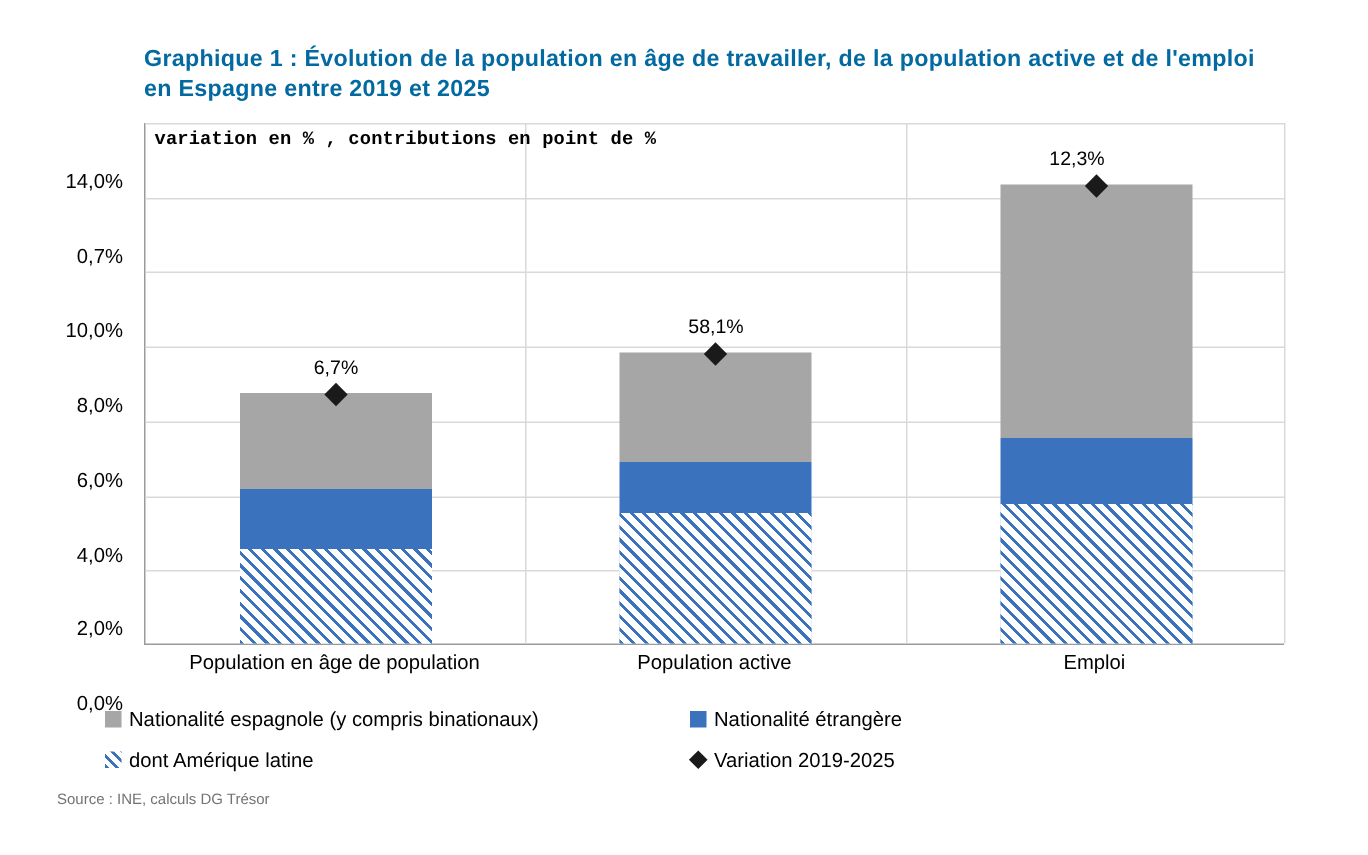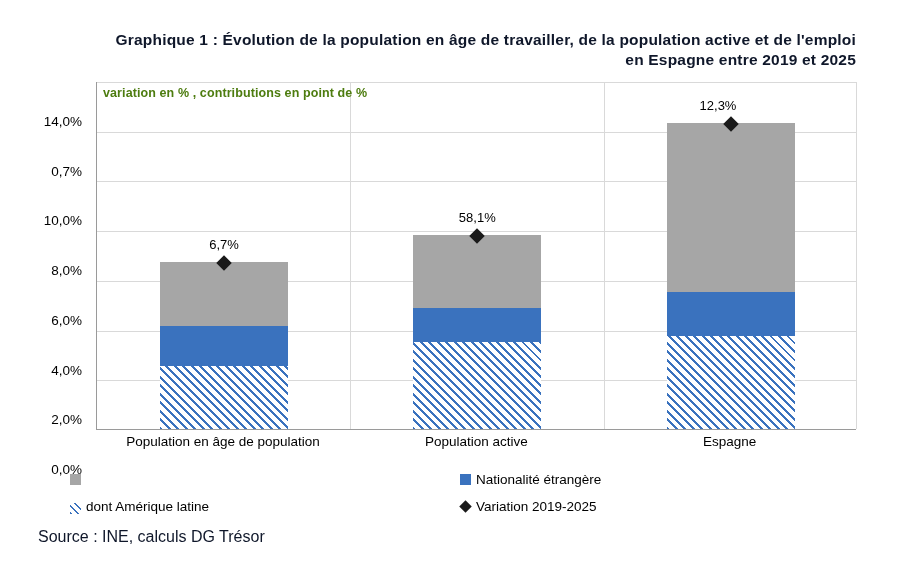--- a/index.html
+++ b/index.html
@@ -19,24 +19,24 @@
     width: 912px;
     height: 570px;
   }
 
   
   .chart-title {
     position: absolute;
     left: 96px;
     top: 30px;
     width: 760px;
-    text-align: right;
+    text-align: left;
     font-size: 15.5px;
     font-weight: bold;
-    color: #0f172a;
+    color: #0369a1;
     line-height: 1.28;
     letter-spacing: 0.2px;
   }
 
   
   .plot {
     position: absolute;
     left: 96px;
     top: 82px;
     width: 760px;
@@ -85,22 +85,23 @@
     transform: translateY(-50%);
   }
 
   
   .plot-subtitle {
     position: absolute;
     left: 6px;
     top: 4px;
     font-size: 12.5px;
     font-weight: bold;
-    color: #4d7c0f;
+    color: #000000;
     letter-spacing: 0.1px;
+    font-family: Liberation Mono, monospace;
   }
 
   
   .bar-group {
     position: absolute;
     bottom: 0;
   }
   .seg {
     position: absolute;
     left: 0;
@@ -186,22 +187,22 @@
     margin-right: 5px;
     background: #1a1a1a;
     transform: rotate(45deg) scale(0.8);
     flex: 0 0 auto;
   }
 
   .source {
     position: absolute;
     left: 38px;
     top: 528px;
-    font-size: 16px;
-    color: #0f172a;
+    font-size: 10px;
+    color: #737373;
   }
 </style>
 </head>
 <body>
 
 <div id="root">
 
   <div class="chart-title">Graphique 1 : Évolution de la population en âge de travailler, de la population active et de l'emploi en Espagne entre 2019 et 2025</div>
 
   <div class="ylabels">
@@ -252,34 +253,35 @@
       <div class="seg seg-etr" style="bottom:0px; height:136.7px;"></div>
       <div class="seg seg-lat" style="bottom:0px; height:93.2px;"></div>
     </div>
     <div class="marker" style="left:633.6px; top:42.2px;"></div>
     <div class="marker-label" style="left:621px; top:30.8px;">12,3%</div>
 
   </div>
 
   <div class="xlabel" style="left:223px;">Population en âge de population</div>
   <div class="xlabel" style="left:476.3px;">Population active</div>
-  <div class="xlabel" style="left:729.6px;">Espagne</div>
+  <div class="xlabel" style="left:729.6px;">Emploi</div>
 
   <div class="legend">
     <div class="legend-row">
       <div class="legend-item" style="width:390px;">
         <span class="swatch sw-esp"></span>
+        <span>Nationalité espagnole (y compris binationaux)</span>
       </div>
       <div class="legend-item">
         <span class="swatch sw-etr"></span>
         <span>Nationalité étrangère</span>
       </div>
     </div>
     <div class="legend-row">
-      <div class="legend-item" style="width:390px;align-items:flex-end;">
+      <div class="legend-item" style="width:390px;">
         <span class="swatch sw-lat"></span>
         <span>dont Amérique latine</span>
       </div>
       <div class="legend-item">
         <span class="sw-diamond"></span>
         <span>Variation 2019-2025</span>
       </div>
     </div>
   </div>
 

